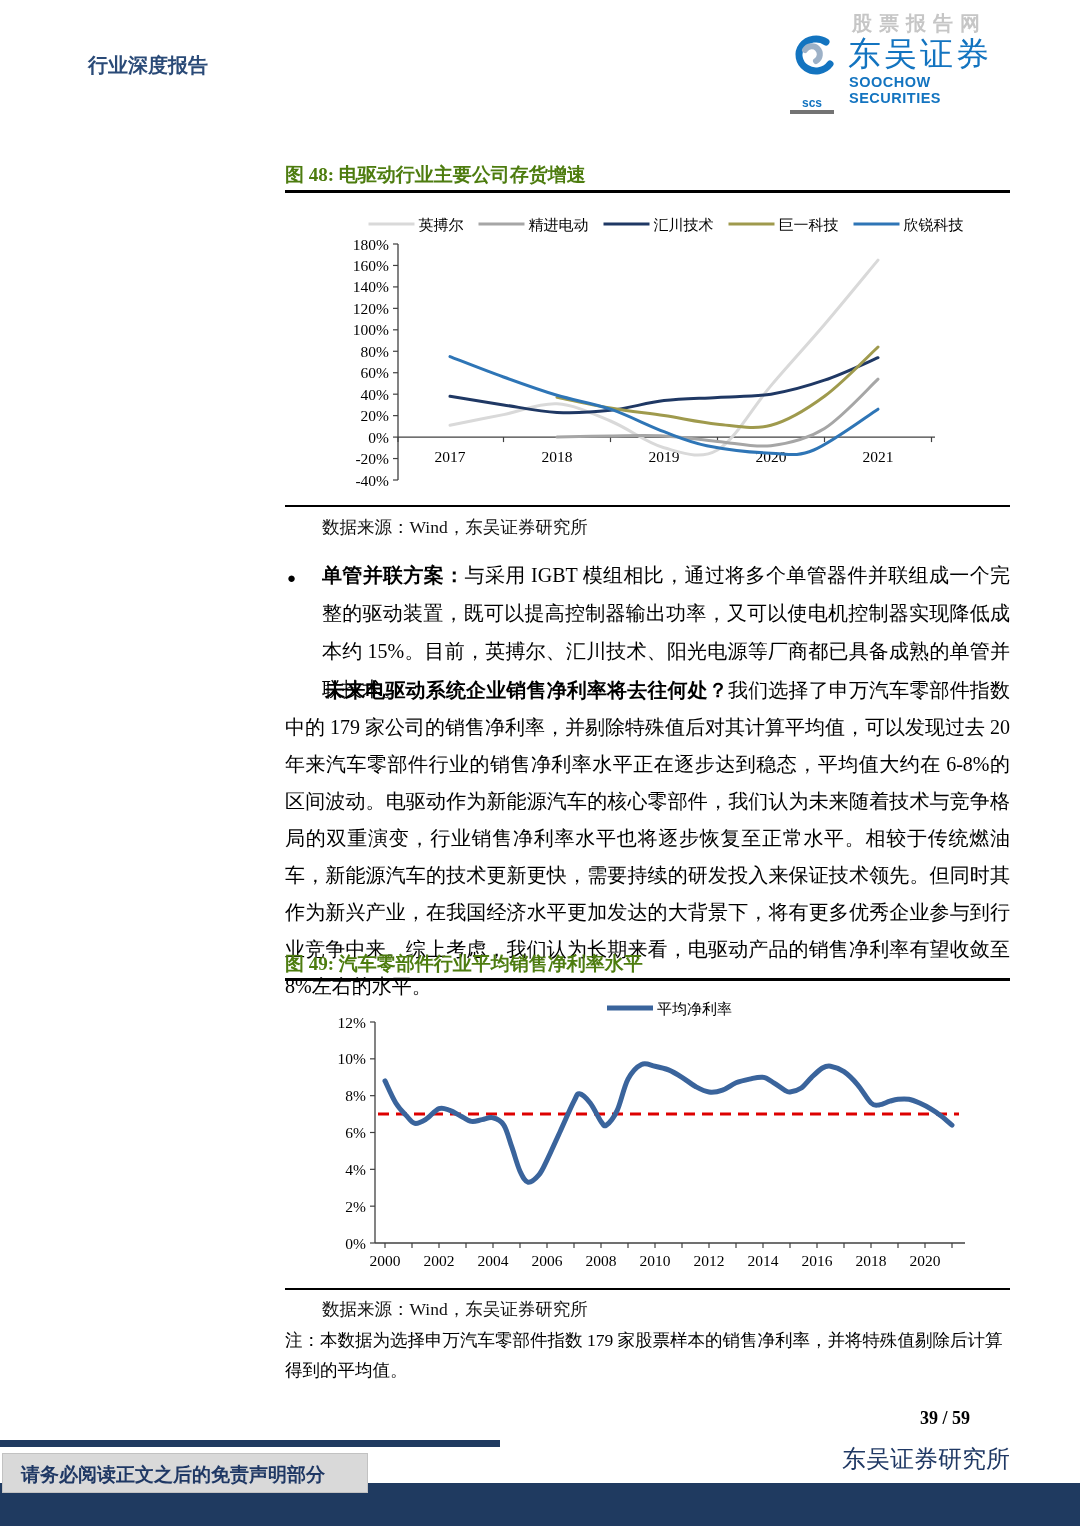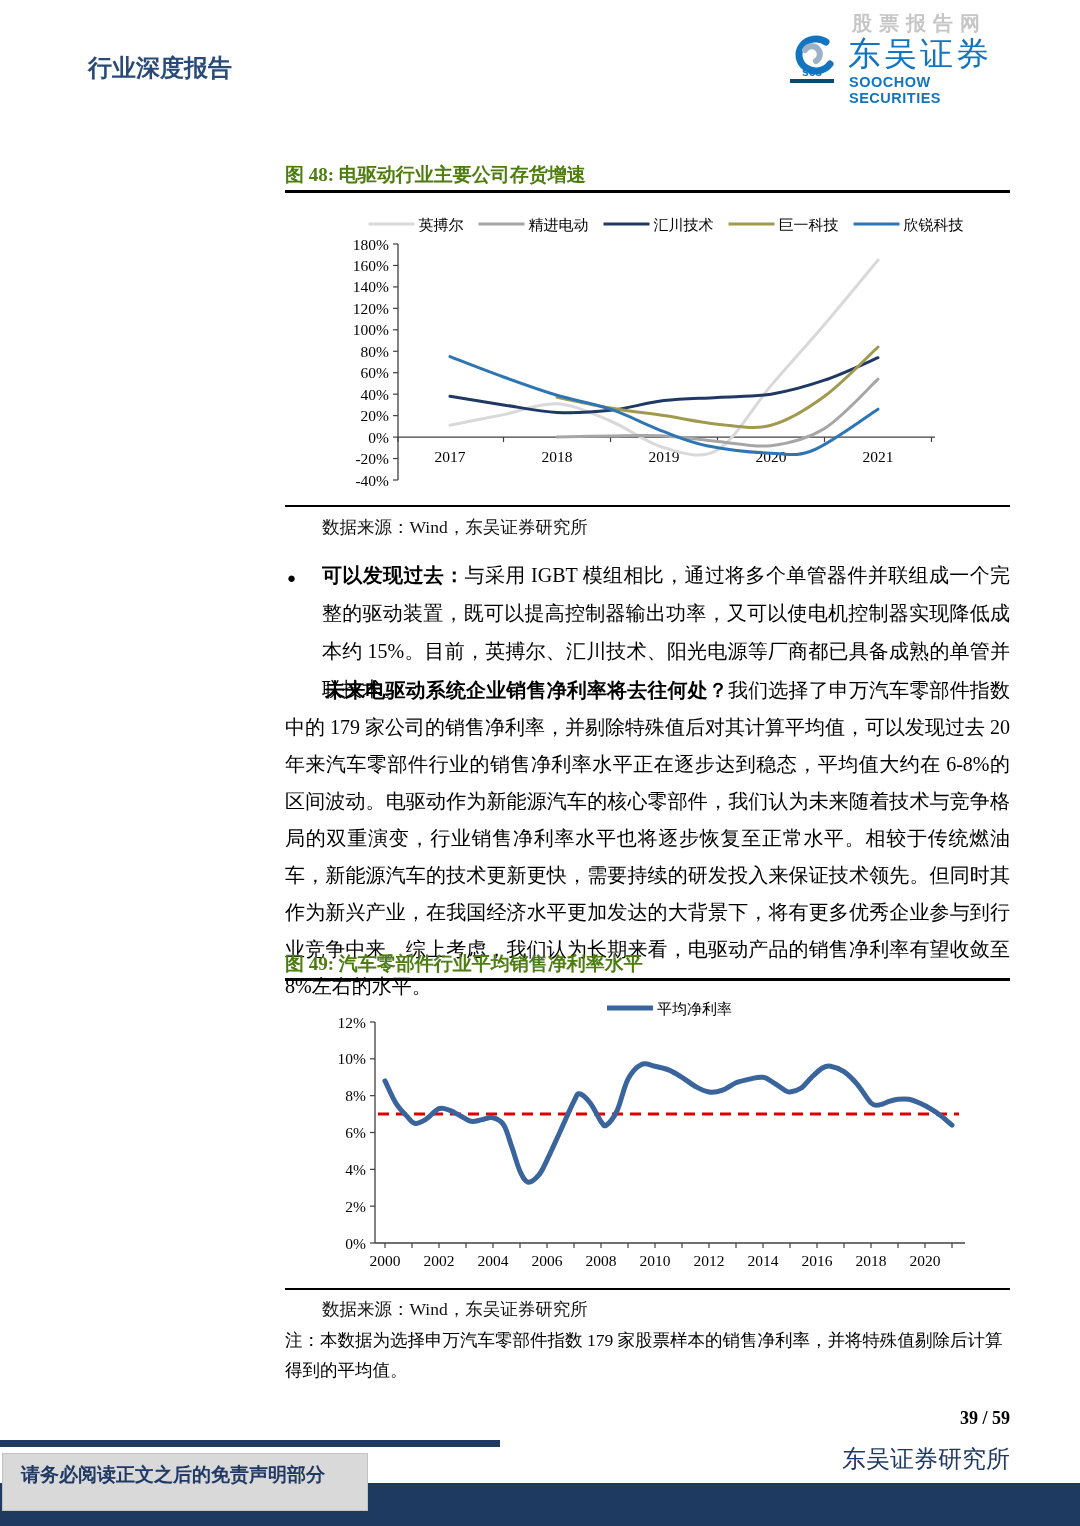--- a/index.html
+++ b/index.html
@@ -1,48 +1,48 @@
 <!DOCTYPE html>
 <html><head>
 <meta charset="utf-8">
 <style>
   html,body{margin:0;padding:0;background:#888;}
   .page{position:relative;width:1080px;height:1526px;background:#fff;margin:0 auto;
         font-family:"Liberation Serif",serif;color:#000;overflow:hidden;}
   .abs{position:absolute;}
   .watermark{left:852px;top:10px;font-size:20px;color:#c6c6c6;letter-spacing:7px;font-weight:bold;}
-  .report-type{left:88px;top:52px;font-size:24px;font-weight:bold;color:#2a4a77;}
+  .report-type{left:88px;top:52px;font-size:20px;font-weight:bold;color:#2a4a77;}
   
   .logo-wrap{left:786px;top:32px;width:230px;height:70px;}
   .logo-icon{position:absolute;left:0;top:2px;width:52px;height:46px;}
-  .logo-scs{position:absolute;left:4px;top:33px;width:44px;text-align:center;
+  .logo-scs{position:absolute;left:4px;top:64px;width:44px;text-align:center;
             font-family:"Liberation Sans",sans-serif;font-weight:bold;font-size:12px;
-            color:#1374c0;border-bottom:4px solid #0c4a6e;line-height:14px;}
+            color:#1374c0;border-bottom:4px solid #737373;line-height:14px;}
   .brand-cn{position:absolute;left:62px;top:0;font-size:33px;font-weight:normal;color:#1374c0;letter-spacing:3px;}
   .brand-en{position:absolute;left:63px;top:42px;font-family:"Liberation Sans",sans-serif;
             font-weight:bold;font-size:14.5px;color:#1374c0;letter-spacing:0.5px;}
   
   .col{left:285px;width:725px;}
   .bodytext{font-size:20px;line-height:37px;text-align:justify;}
   .intro{top:126px;}
   .fig-title{font-size:19px;font-weight:bold;color:#4d7c0f;}
   .rule{background:#000;}
   .src{font-size:17.5px;color:#111;margin-left:37px;}
   .bullet-block{top:556px;}
   .bullet-dot{position:absolute;left:2px;top:4px;font-size:15px;}
   .bullet-body{margin-left:37px;line-height:38px;}
   .para2{top:672px;text-indent:40px;}
   .note{font-size:17.5px;line-height:30px;}
   b.lead{font-weight:bold;}
   
-  .pagenum{top:1408px;left:880px;width:130px;text-align:right;font-weight:bold;font-size:18px;}
+  .pagenum{top:1408px;left:880px;width:130px;text-align:center;font-weight:bold;font-size:18px;}
   .institute{top:1443px;left:780px;width:230px;text-align:right;font-size:24px;color:#1f3864;}
   .strip{left:0;top:1440px;width:500px;height:7px;background:#1f3a60;}
   .band{left:0;top:1483px;width:1080px;height:43px;background:#1f3a60;}
-  .disclaimer{left:2px;top:1453px;width:366px;height:58px;background:#d9d9d9;
+  .disclaimer{left:2px;top:1453px;width:366px;height:40px;background:#d9d9d9;
               border:1px solid #c2c2c2;font-size:19px;font-weight:bold;color:#1f3864;
               line-height:42px;padding-left:18px;box-sizing:border-box;}
   svg text{font-family:"Liberation Serif",serif;}
 </style>
 </head>
 <body>
 
 <div class="page">
 
   <div class="abs watermark">股票报告网</div>
@@ -127,21 +127,21 @@
         <line x1="568.5" y1="24" x2="614.5" y2="24" stroke="#2e75b6" stroke-width="3"></line>
         <text x="618.5" y="29.5" font-size="15" fill="#000">欣锐科技</text>
       </g>
     </svg>
   <div class="abs col rule" style="top:505px;height:2px;"></div>
   <div class="abs col src" style="top:515px;">数据来源：Wind，东吴证券研究所</div>
 
   <div class="abs col bodytext bullet-block">
     <span class="bullet-dot">●</span>
     <div class="bullet-body">
-      <b class="lead">可以发现过去：</b><span>与采用 IGBT 模组相比，通过将多个单管器件并联组成一个完整的驱动装置，既可以提高控制器输出功率，又可以使电机控制器实现降低成本约 15%。目前，英搏尔、汇川技术、阳光电源等厂商都已具备成熟的单管并联技术。</span>
+      <b class="lead">单管并联方案：</b><span>与采用 IGBT 模组相比，通过将多个单管器件并联组成一个完整的驱动装置，既可以提高控制器输出功率，又可以使电机控制器实现降低成本约 15%。目前，英搏尔、汇川技术、阳光电源等厂商都已具备成熟的单管并联技术。</span>
     </div>
   </div>
 
   <div class="abs col bodytext para2">
     <b class="lead">未来电驱动系统企业销售净利率将去往何处？</b><span>我们选择了申万汽车零部件指数中的 179 家公司的销售净利率，并剔除特殊值后对其计算平均值，可以发现过去 20 年来汽车零部件行业的销售净利率水平正在逐步达到稳态，平均值大约在 6-8%的区间波动。电驱动作为新能源汽车的核心零部件，我们认为未来随着技术与竞争格局的双重演变，行业销售净利率水平也将逐步恢复至正常水平。相较于传统燃油车，新能源汽车的技术更新更快，需要持续的研发投入来保证技术领先。但同时其作为新兴产业，在我国经济水平更加发达的大背景下，将有更多优秀企业参与到行业竞争中来。综上考虑，我们认为长期来看，电驱动产品的销售净利率有望收敛至 8%左右的水平。</span>
   </div>
 
   <div class="abs col fig-title" style="top:951px;">图 49: 汽车零部件行业平均销售净利率水平</div>
   <div class="abs col rule" style="top:978px;height:3px;"></div>
   <svg id="chart49" class="abs" style="left:285px;top:988px;" width="725" height="300">

